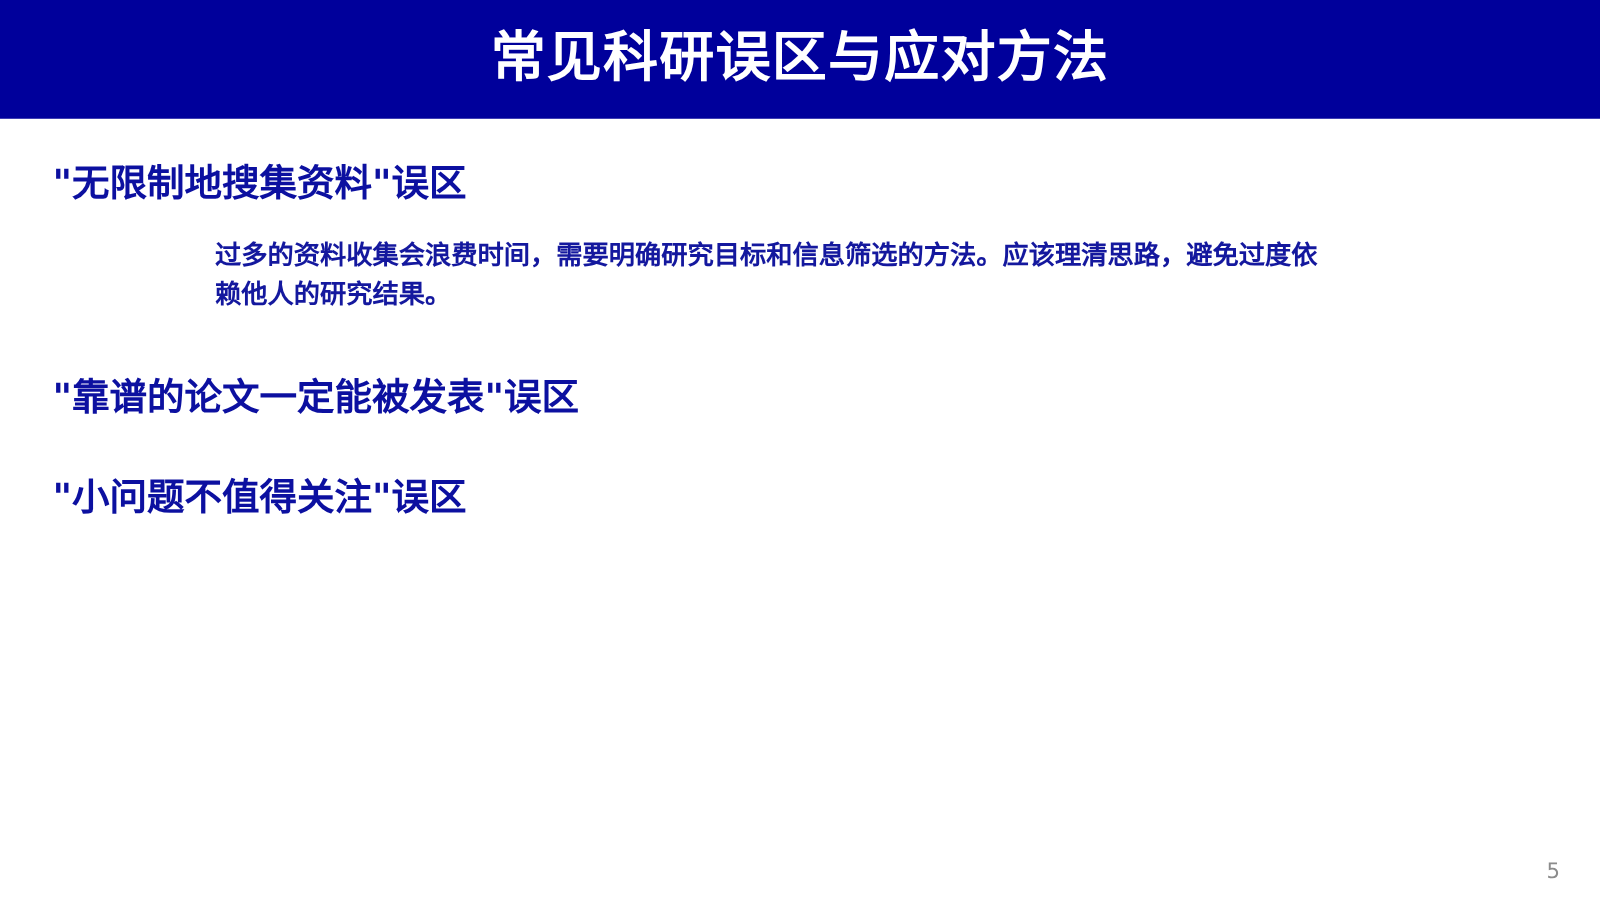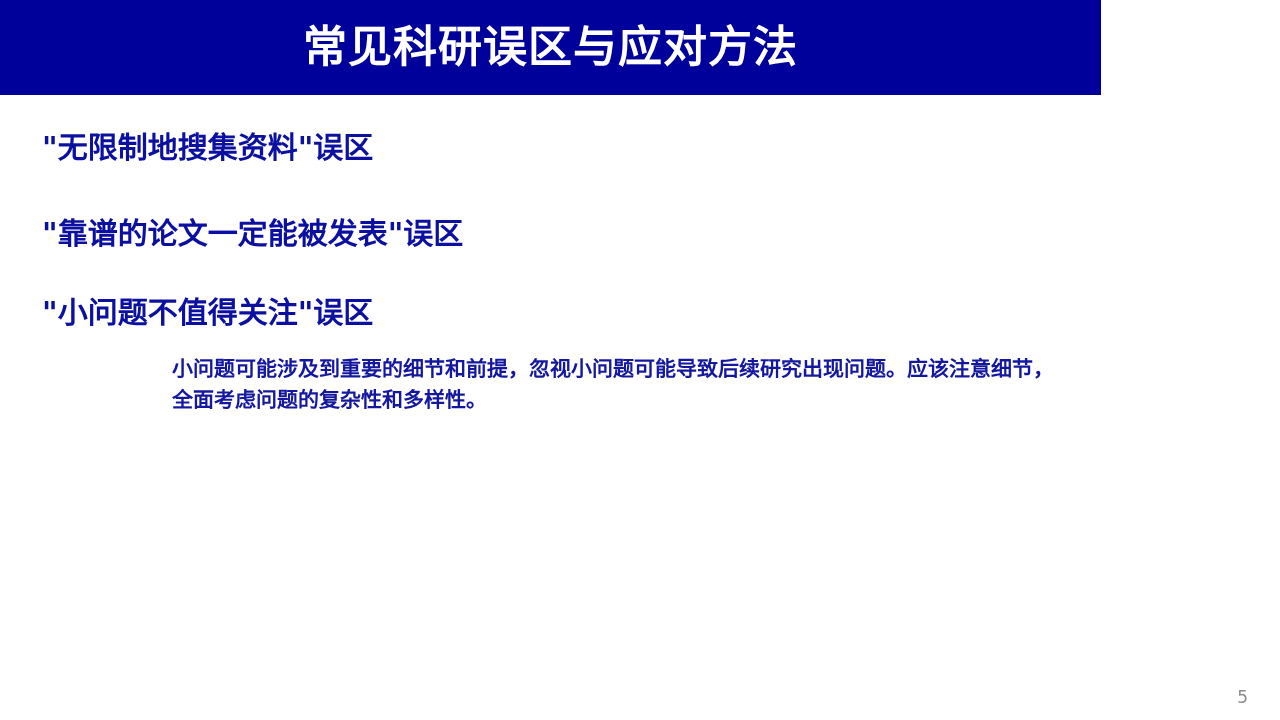--- a/index.html
+++ b/index.html
@@ -22,21 +22,21 @@
     height: 720px;
     background: #ffffff;
     overflow: hidden;
   }
 
   
   .title-bar {
     position: absolute;
     left: 0;
     top: 0;
-    width: 1101px;
+    width: 1280px;
     height: 95px;
     background: #00009B;
     display: flex;
     align-items: center;
     justify-content: center;
     box-sizing: border-box;
   }
   .title-text {
     color: #ffffff;
     font-size: 44px;
@@ -105,28 +105,28 @@
 <div class="slide">
 
   <div class="title-bar">
     <div class="title-text">常见科研误区与应对方法</div>
   </div>
 
   <div class="content">
 
     <div class="section section-1">
       <div class="section-heading">"无限制地搜集资料"误区</div>
+      <div class="section-body">过多的资料收集会浪费时间，需要明确研究目标和信息筛选的方法。应该理清思路，避免过度依赖他人的研究结果。</div>
     </div>
 
     <div class="section section-2">
       <div class="section-heading">"靠谱的论文一定能被发表"误区</div>
     </div>
 
     <div class="section section-3">
       <div class="section-heading">"小问题不值得关注"误区</div>
-      <div class="section-body">小问题可能涉及到重要的细节和前提，忽视小问题可能导致后续研究出现问题。应该注意细节，全面考虑问题的复杂性和多样性。</div>
     </div>
 
   </div>
 
   <div class="page-number">5</div>
 
 </div>
 
 </body></html>

